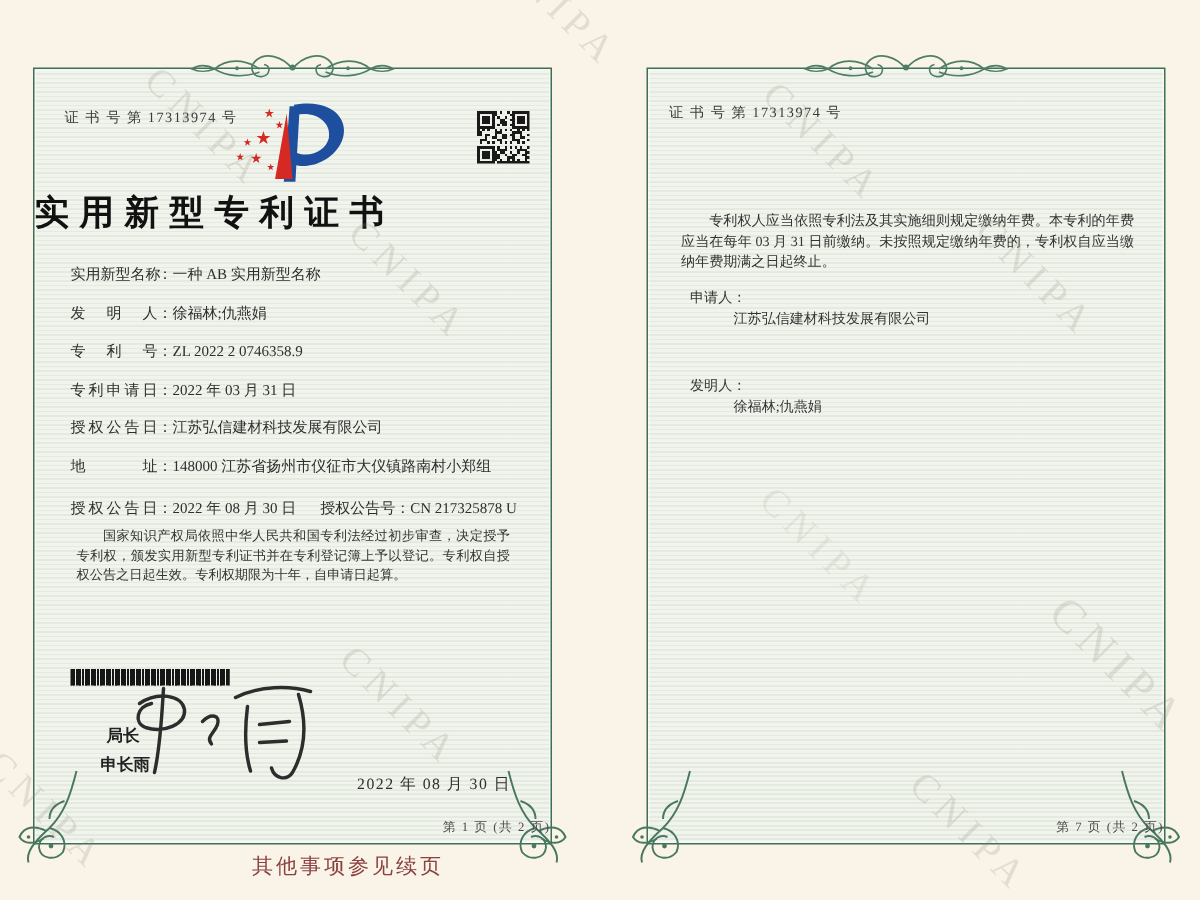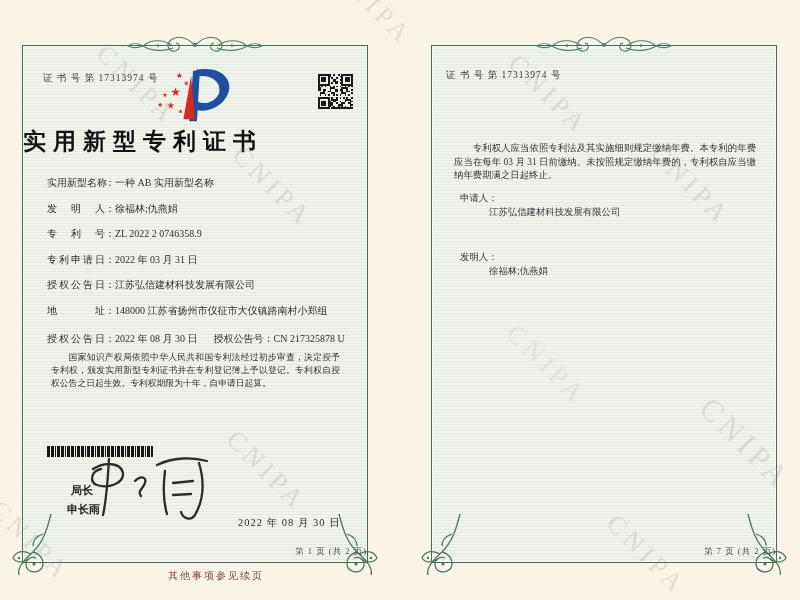--- a/index.html
+++ b/index.html
@@ -36,21 +36,21 @@
   .paras p{margin:4px;text-indent:2em;}
   .barcode{position:absolute;left:24px;top:400px;width:106px;height:11px;
     background-image:repeating-linear-gradient(90deg,#161616 0 1px,transparent 1px 2px),
                      repeating-linear-gradient(90deg,#161616 0 2px,transparent 2px 5px);}
   .sig{position:absolute;left:58px;top:406px;}
   .director{position:absolute;left:32px;top:437px;font-size:11px;font-weight:600;color:#222;
     font-family:Liberation Mono, monospace;margin-left:16px;}
   .director .nm{display:block;margin-top:4px;margin-left:-4px;}
   .issuedate{position:absolute;left:215px;top:470px;font-size:10.5px;letter-spacing:1px;color:#2e2e2e;}
   .pagenum{position:absolute;left:0;top:500px;width:100%;text-align:right;font-size:8.5px;letter-spacing:1px;color:#4a4a4a;}
-  .footer-note{position:absolute;left:168px;top:569px;font-size:10px;letter-spacing:2px;color:#8b4040;}
+  .footer-note{position:absolute;left:168px;top:569px;font-size:14px;letter-spacing:2px;color:#8b4040;}
   
   .annuity{position:absolute;left:22px;top:96px;width:302px;font-size:9.4px;line-height:13.5px;text-align:justify;text-indent:2em;color:#333;margin:0;}
   .intro{position:absolute;left:28px;top:132px;font-size:9.4px;color:#333;}
   .alabel{position:absolute;left:28px;top:146px;font-size:9.4px;color:#333;text-align:right;}
   .avalue{position:absolute;left:57px;top:160px;font-size:9.4px;color:#333;}
   .ilabel{position:absolute;left:28px;top:205px;font-size:9.4px;color:#333;font-family:Liberation Serif, serif;}
   .ivalue{position:absolute;left:57px;top:219px;font-size:9.4px;color:#333;}
   
   .wm{position:absolute;font-size:26px;letter-spacing:5px;color:rgba(145,140,118,.22);
     transform:rotate(45deg);font-family:"Liberation Serif","DejaVu Serif",serif;white-space:nowrap;z-index:5;pointer-events:none;}

